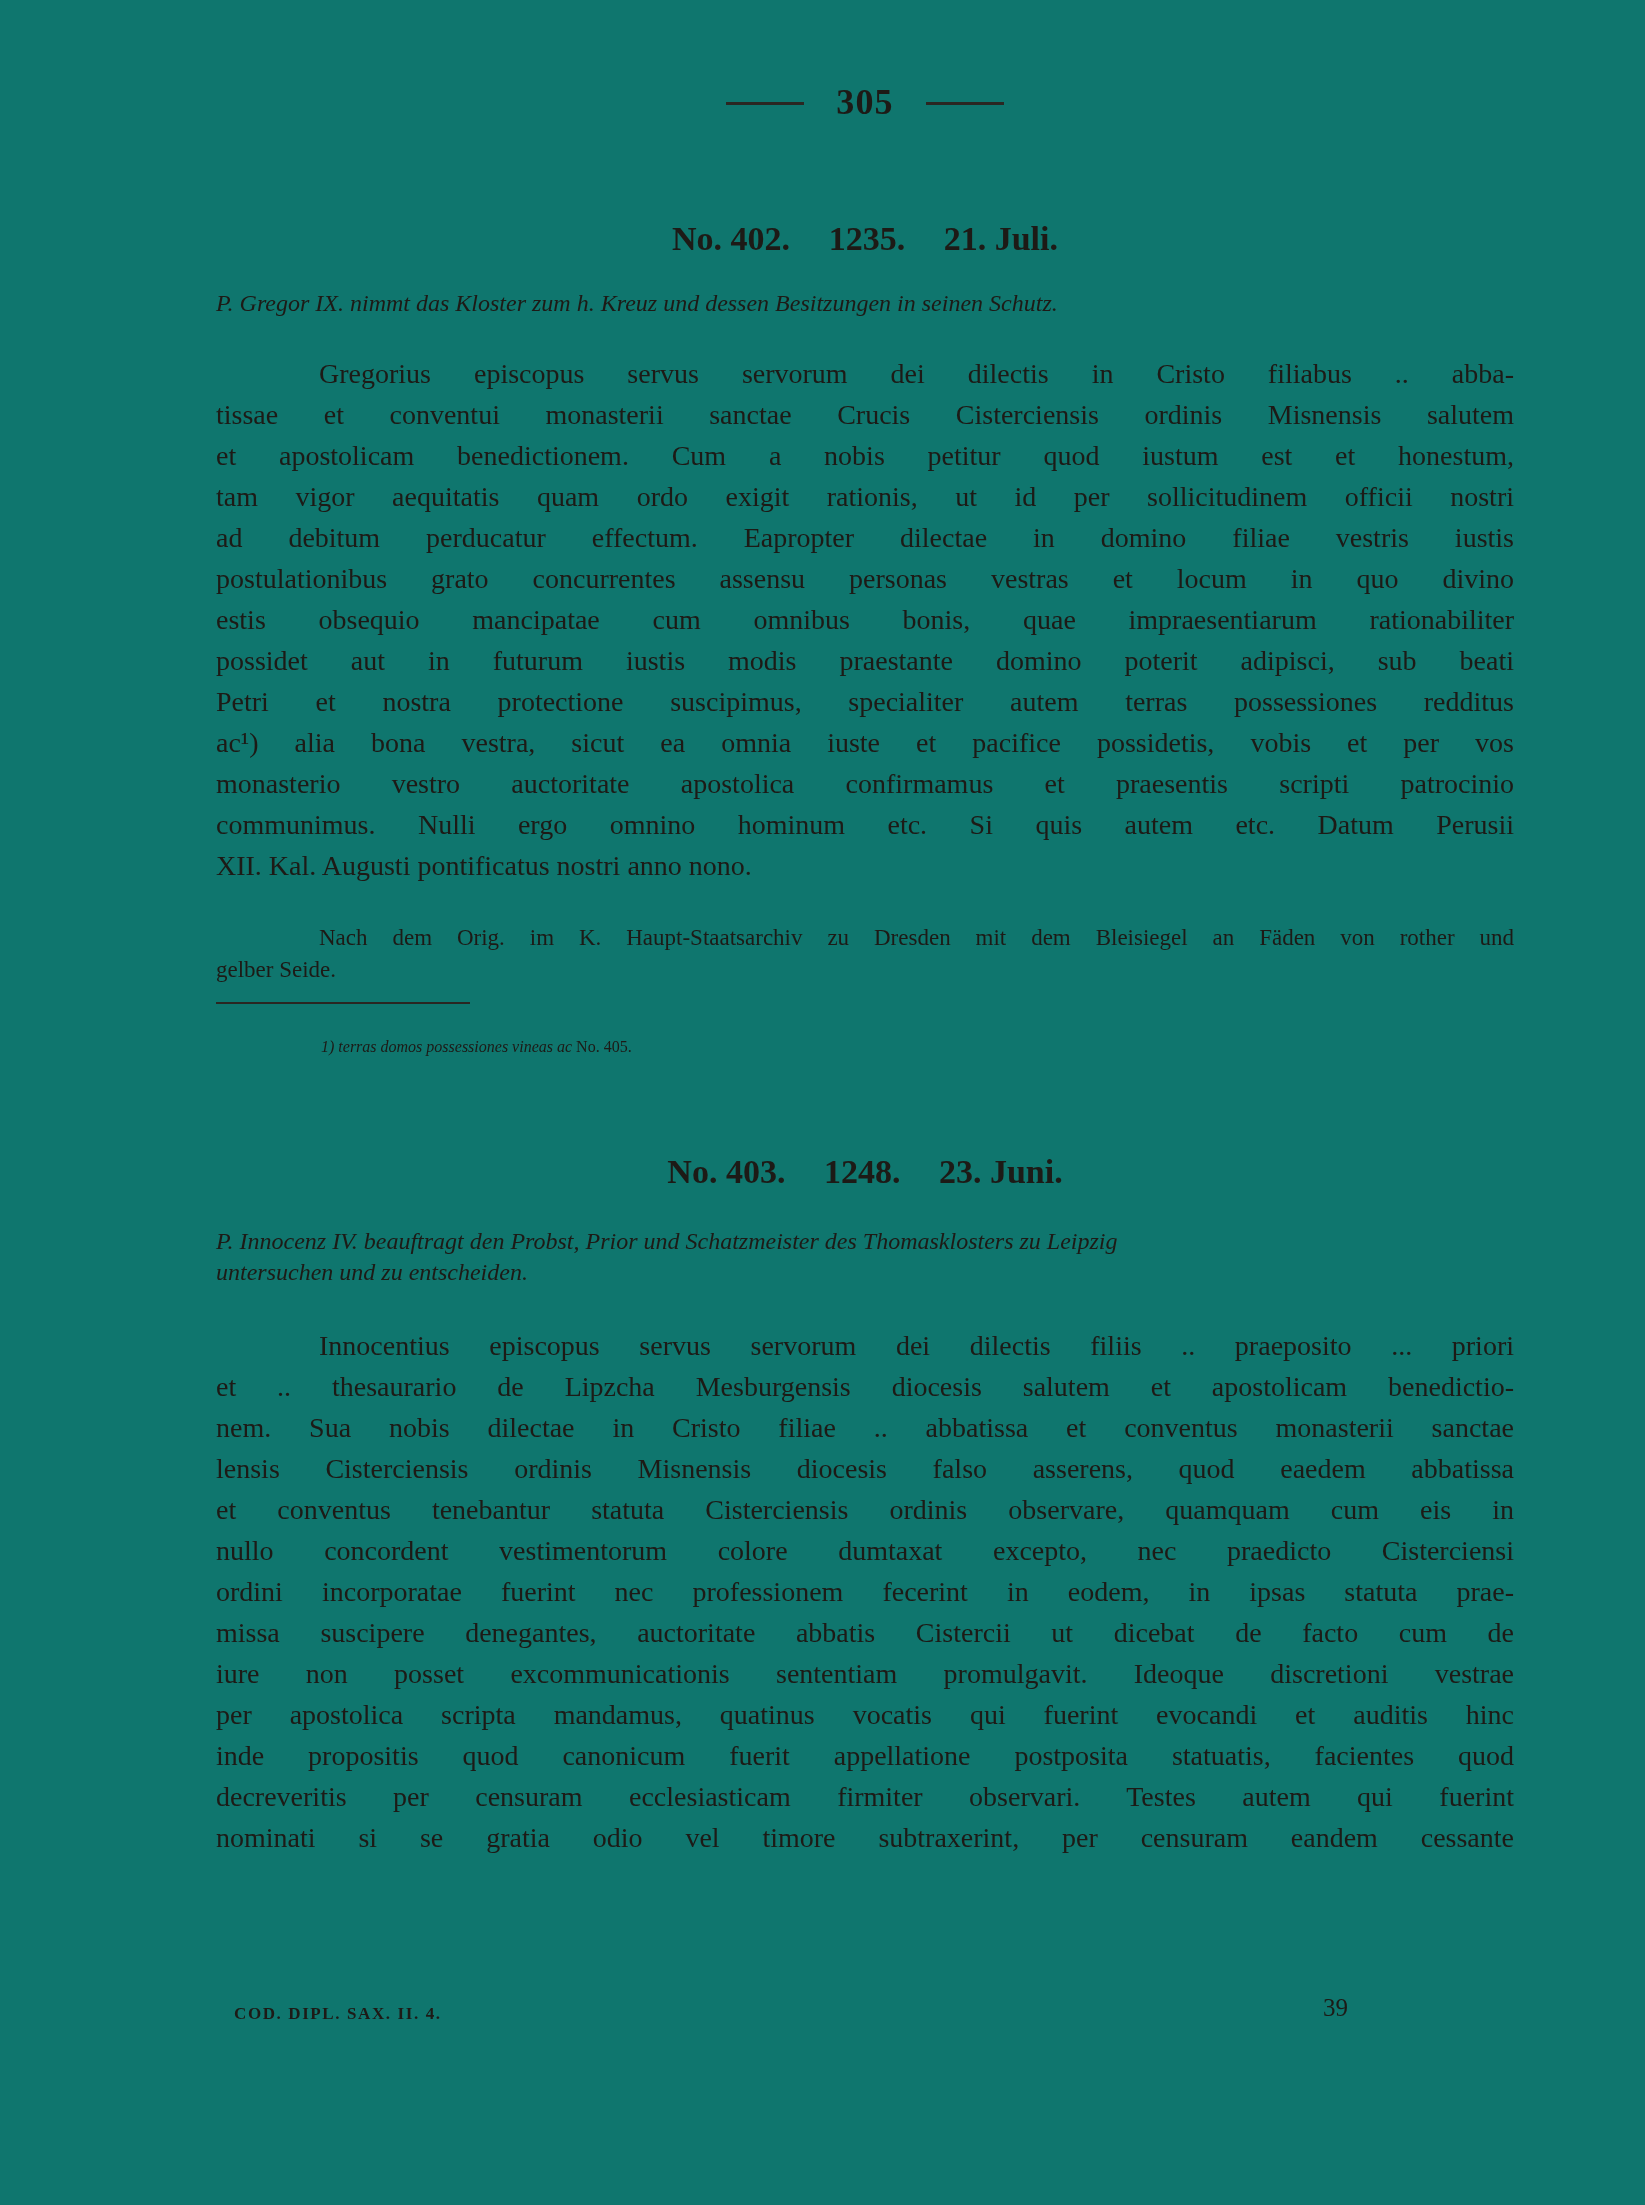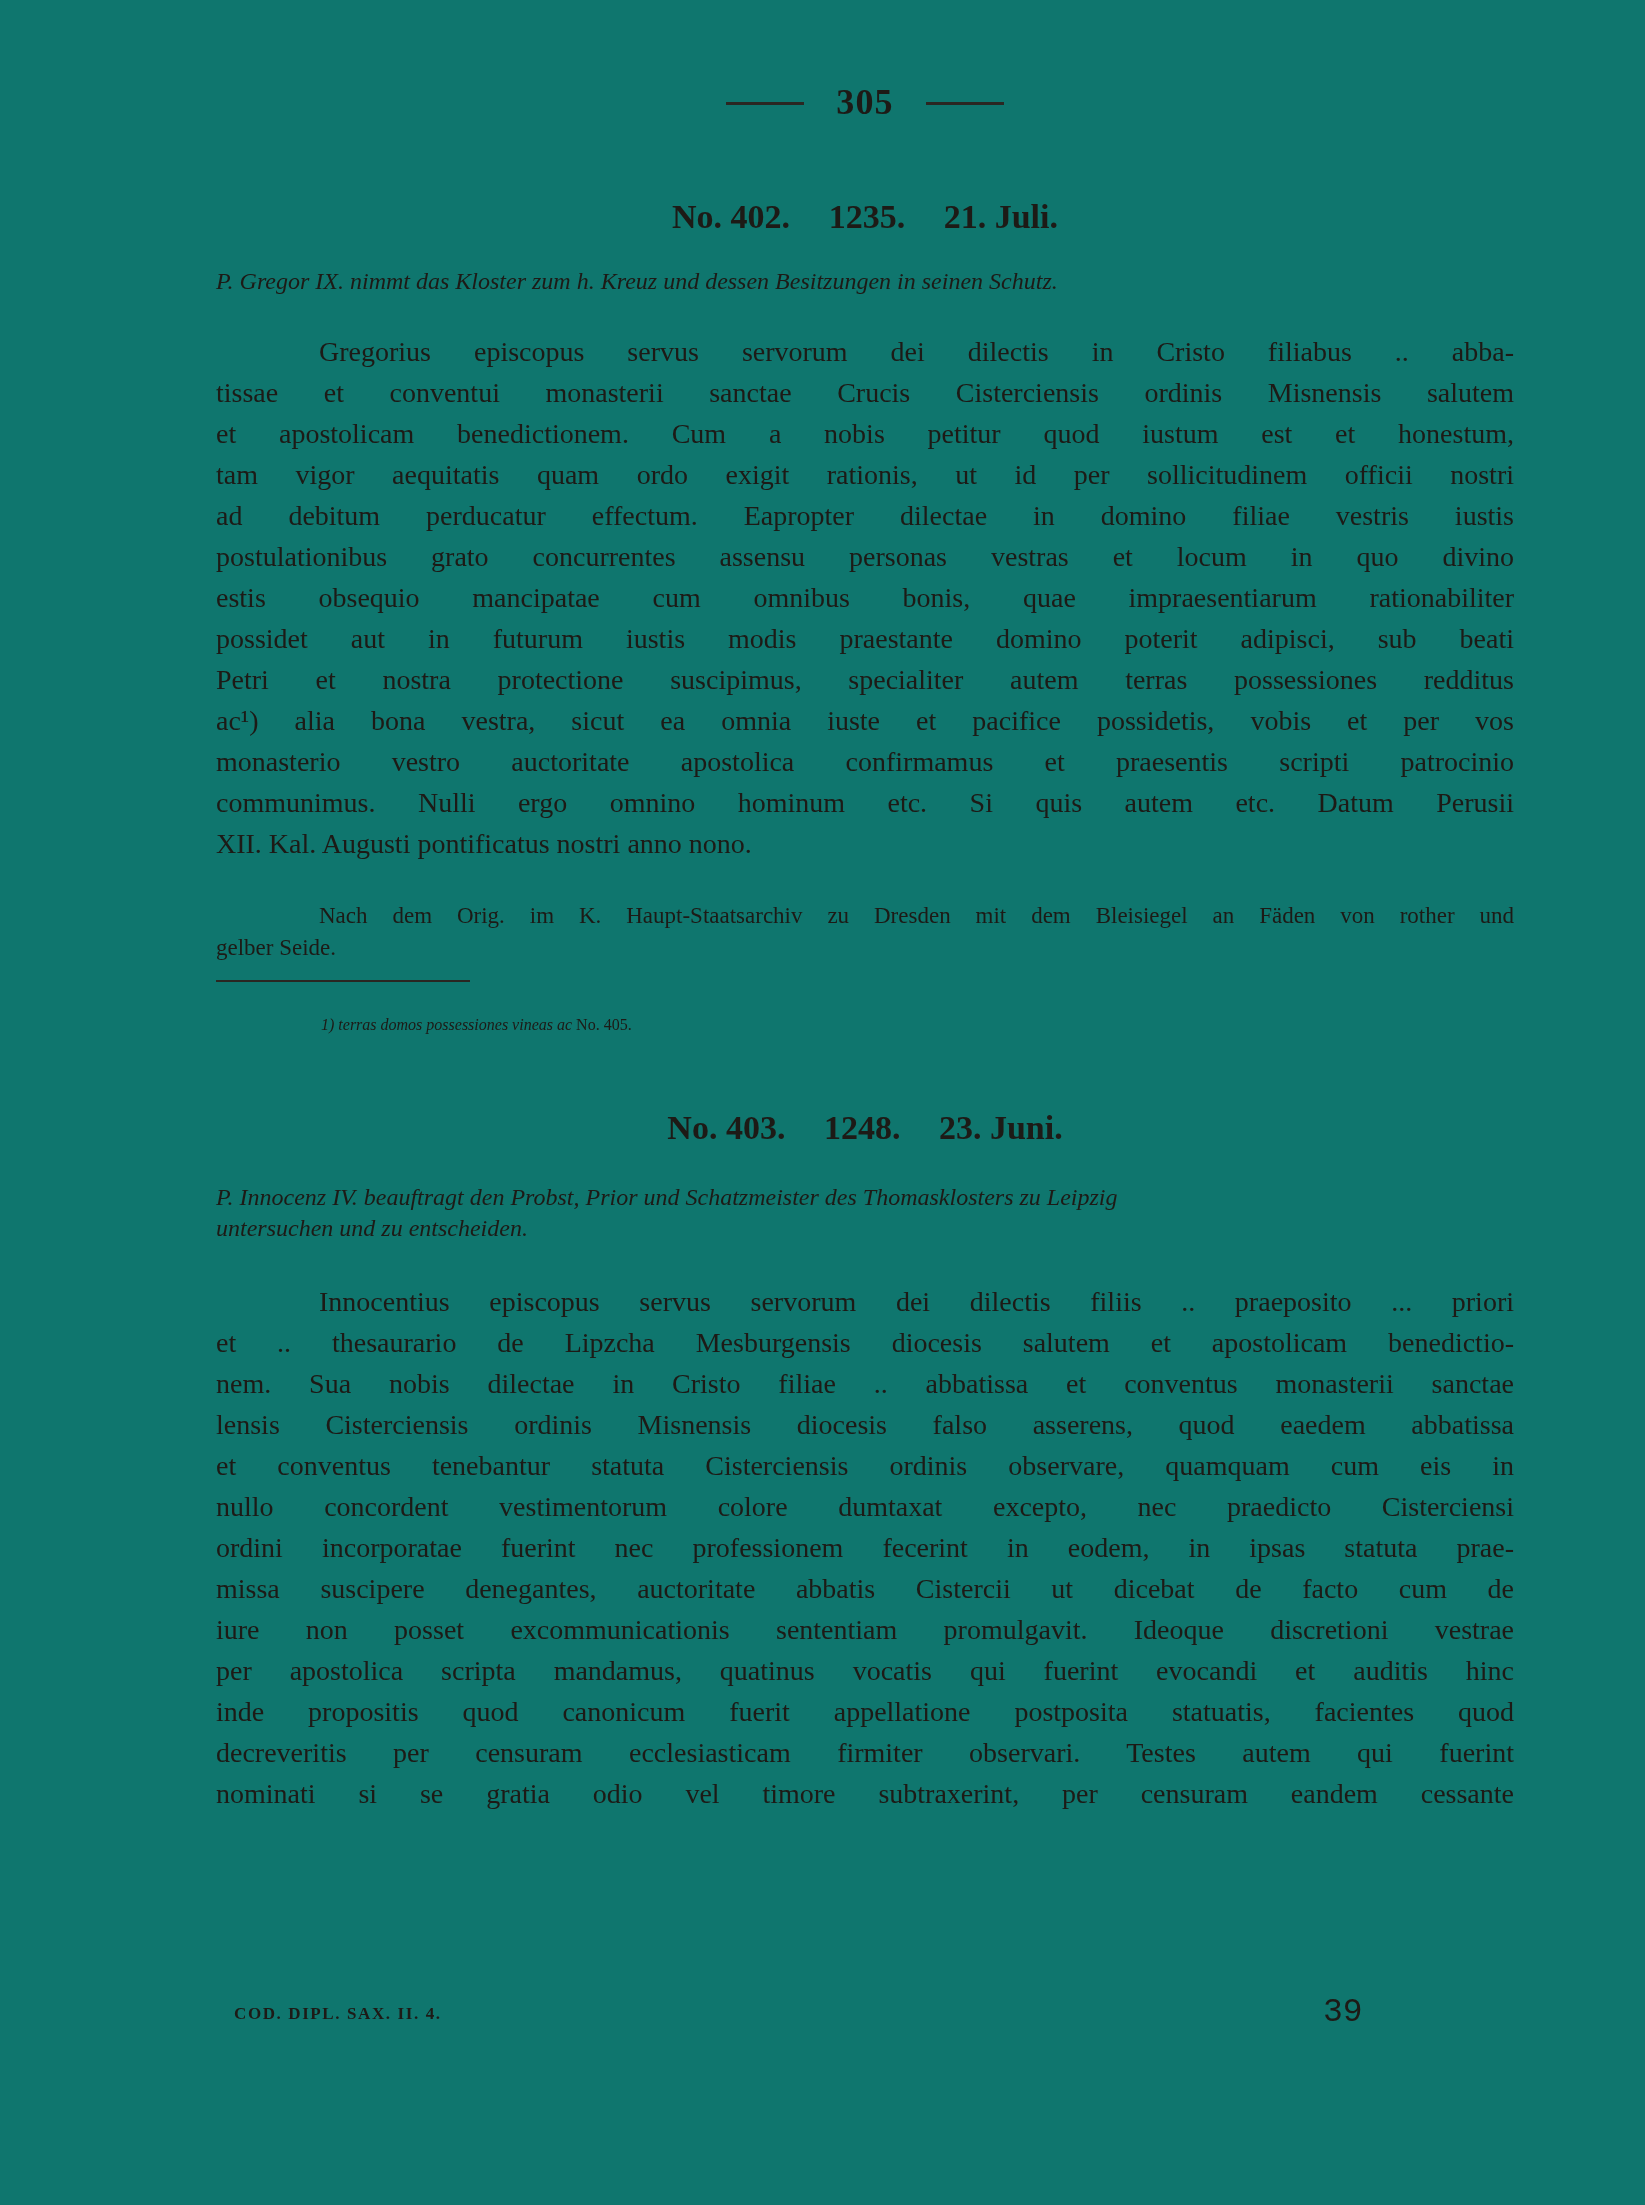--- a/index.html
+++ b/index.html
@@ -10,21 +10,21 @@
     background:#0f766e;
     color:#1d1a16;
     font-family:"Liberation Serif","DejaVu Serif",serif;
     overflow:hidden;
   }
   .content { position:absolute; left:216px; top:0; width:1298px; }
 
   .pagehead { margin-top:81px; text-align:center; font-size:36px; font-weight:bold; letter-spacing:1.1px; }
   .dash { display:inline-block; width:78px; border-top:3.2px solid #2a2722; vertical-align:8.7px; margin:0 32px; }
 
-  .heading { margin-top:75px; text-align:center; font-size:34px; font-weight:bold; white-space:nowrap; }
+  .heading { margin-top:97px; text-align:center; font-size:34px; font-weight:bold; white-space:nowrap; }
   .hpart { display:inline-block; }
   .hpart + .hpart { margin-left:30px; }
 
   .subtitle { margin-top:30px; font-style:italic; font-size:24px; line-height:31px; }
 
   .bodyblock { font-size:28px; line-height:41px; }
   .body-402 { margin-top:34px; }
   .body-403 { margin-top:37px; }
   .jline { text-align:justify; text-align-last:justify; }
   .jline.last { text-align-last:left; }
@@ -39,22 +39,21 @@
 
   .heading-403 { }
   .subtitle-403 { margin-top:35px; }
 
   .footer-imprint {
     position:absolute; left:234px; top:2004px;
     font-size:17px; letter-spacing:1.6px; font-weight:bold;
   }
   .signature-number {
     position:absolute; left:1323px; top:1994px;
-    font-size:33px;
-    font-family:Liberation Mono, monospace;
+    font-size:25px;
   }
 </style>
 </head>
 <body>
 
 <div class="page">
   <div class="content">
 
     <div class="pagehead">
       <span class="dash"></span><span>305</span><span class="dash"></span>

